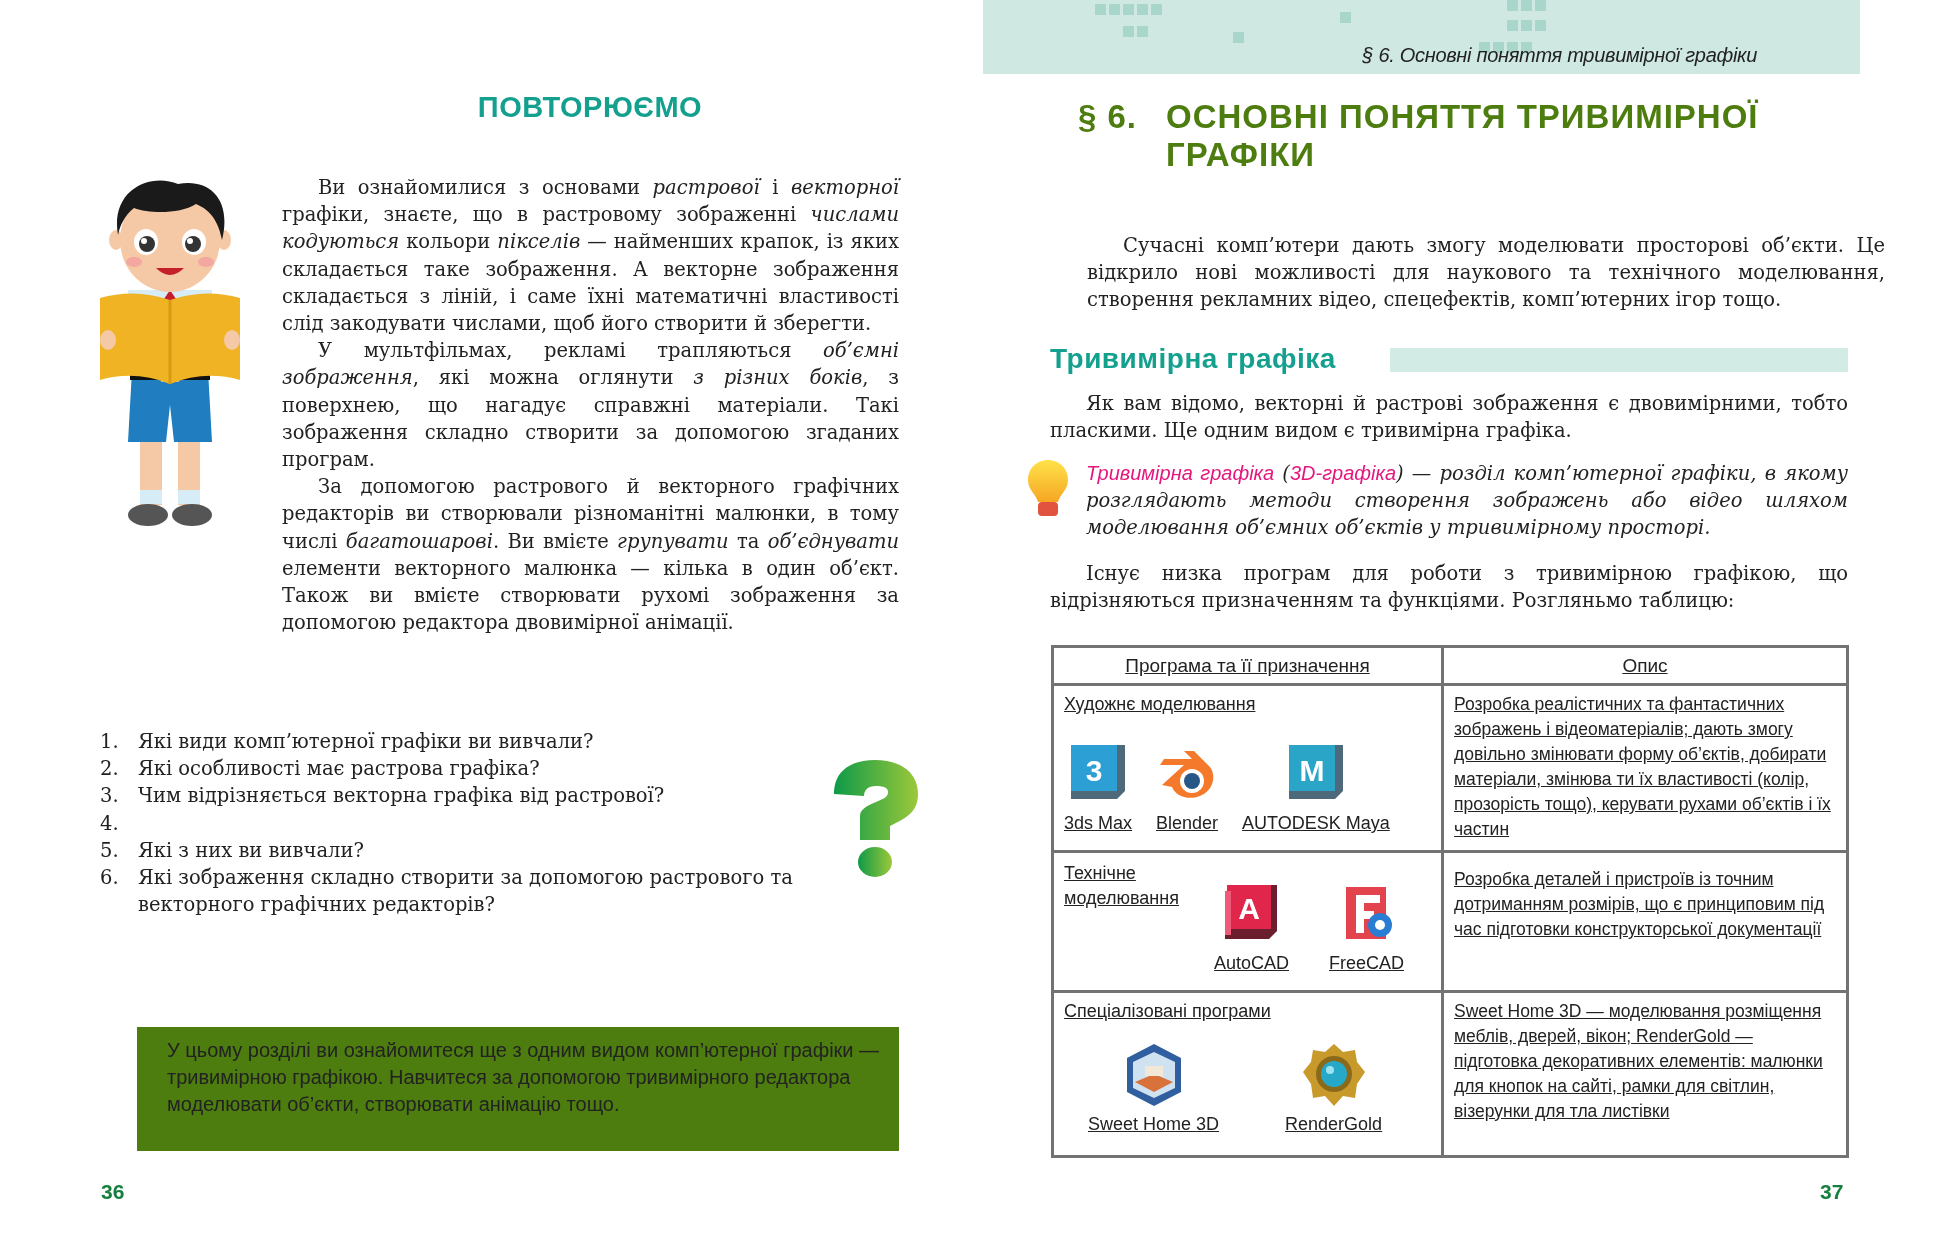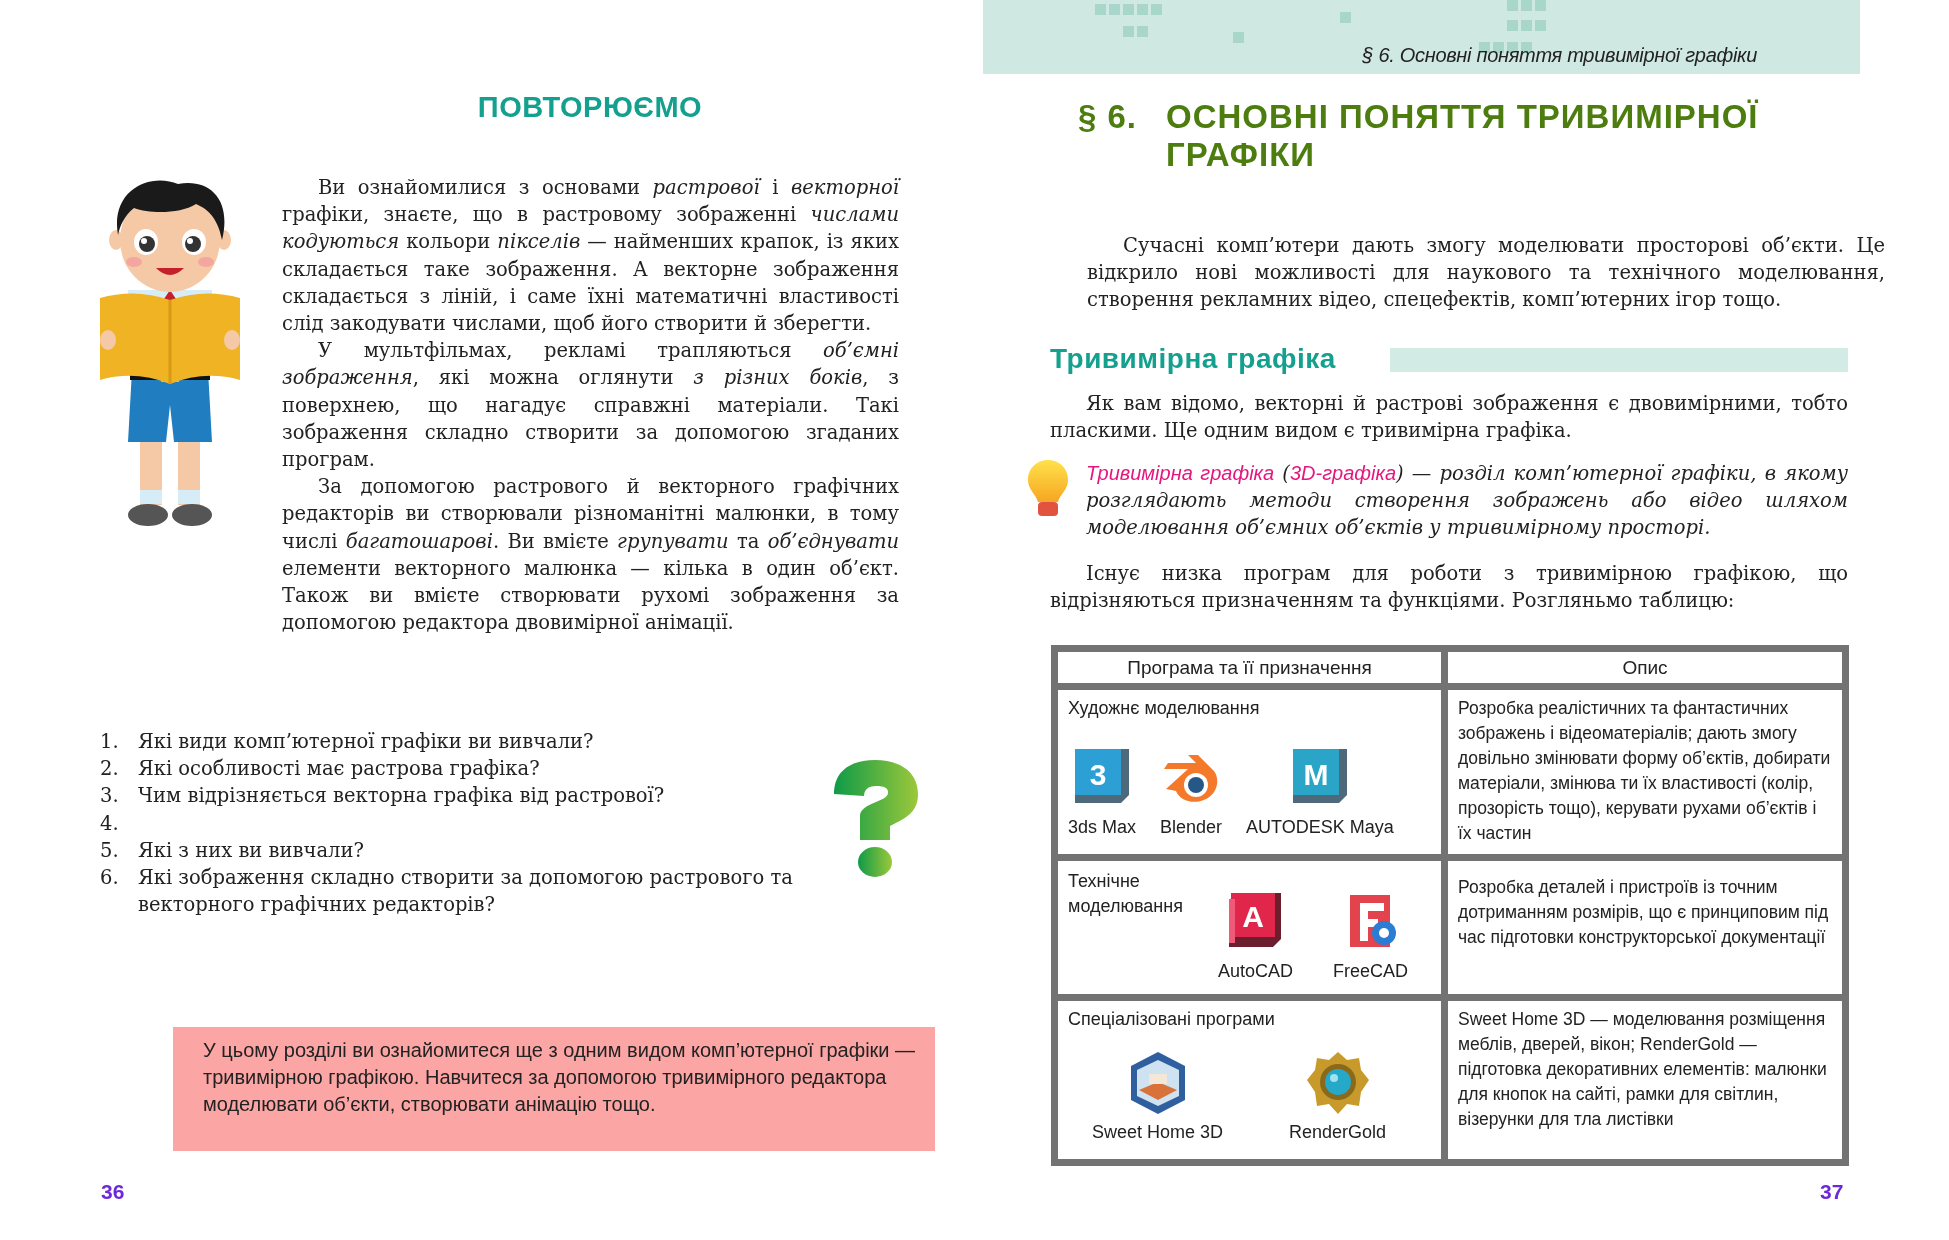--- a/index.html
+++ b/index.html
@@ -18,42 +18,42 @@
   .intro-text p { text-indent: 36px; }
   .intro-text i { font-style: italic; }
 
   .boy { left: 100px; top: 180px; width: 140px; height: 360px; }
 
   .questions { left: 100px; top: 728px; width: 730px; font-family: "DejaVu Serif", serif; font-size: 19.5px; line-height: 27.2px; color: #222; list-style: none; }
   .questions li { display: flex; }
   .questions .num { width: 38px; flex-shrink: 0; }
   .qmark { left: 830px; top: 760px; width: 90px; height: 118px; }
 
-  .info-box { left: 137px; top: 1027px; width: 762px; height: 124px; background: #fca5a5; padding: 10px 0 0 30px; font-family: "Liberation Sans", sans-serif; font-size: 20px; line-height: 27px; color: #222; margin-left: 36px; }
-  .page-num { font-family: "Liberation Sans", sans-serif; font-weight: bold; font-size: 21px; color: #6d28d9; }
+  .info-box { left: 137px; top: 1027px; width: 762px; height: 124px; background: #4d7c0f; padding: 10px 0 0 30px; font-family: "Liberation Sans", sans-serif; font-size: 20px; line-height: 27px; color: #222; }
+  .page-num { font-family: "Liberation Sans", sans-serif; font-weight: bold; font-size: 21px; color: #15803d; }
 
   
   .chapter-title { left: 1050px; top: 98px; font-family: "Liberation Sans", sans-serif; font-weight: bold; font-size: 33px; line-height: 38px; color: #4d7c0f; letter-spacing: 1px; margin-left: 28px; }
   .chapter-title .sec { display: inline-block; width: 88px; }
   .chapter-title .line2 { padding-left: 88px; }
   .body-text { font-family: "DejaVu Serif", serif; font-size: 19.5px; line-height: 27px; text-align: justify; color: #222; }
   .body-text p { text-indent: 36px; }
   .para1 { left: 1087px; top: 232px; width: 798px; }
   .sub-heading { left: 1050px; top: 343px; font-family: "Liberation Sans", sans-serif; font-weight: bold; font-size: 28px; color: #14a08e; letter-spacing: 0.5px; }
   .sub-bar { left: 1390px; top: 348px; width: 458px; height: 24px; background: #d2ebe4; }
   .para2 { left: 1050px; top: 390px; width: 798px; }
   .bulb { left: 1028px; top: 460px; width: 40px; height: 58px; }
   .definition { left: 1086px; top: 460px; width: 762px; font-style: italic; }
   .definition p { text-indent: 0; }
   .def-term { color: #e5177e; font-family: "Liberation Sans", sans-serif; font-size: 20px; }
   .para3 { left: 1050px; top: 560px; width: 798px; }
 
   
   .tbl { left: 1051px; top: 645px; width: 798px; border-collapse: collapse; font-family: "Liberation Sans", sans-serif; font-size: 17.5px; color: #222; }
-  .tbl th, .tbl td { border: 7px solid #737373; vertical-align: top; }
+  .tbl th, .tbl td { border: 3px solid #737373; vertical-align: top; text-decoration: underline; }
   .tbl th { font-weight: normal; height: 38px; text-align: center; vertical-align: middle; font-size: 19px; }
   .tbl .c1 { width: 390px; }
   .tbl td { padding: 8px 10px; }
   .tbl td.desc { line-height: 25px; padding-top: 6px; }
   .row1 td { height: 163px; }
   .row2 td { height: 140px; }
   .row3 td { height: 165px; }
   .cat { font-size: 18px; }
   .apps { display: flex; align-items: flex-end; }
   .app { display: flex; flex-direction: column; align-items: center; font-size: 18px; }

